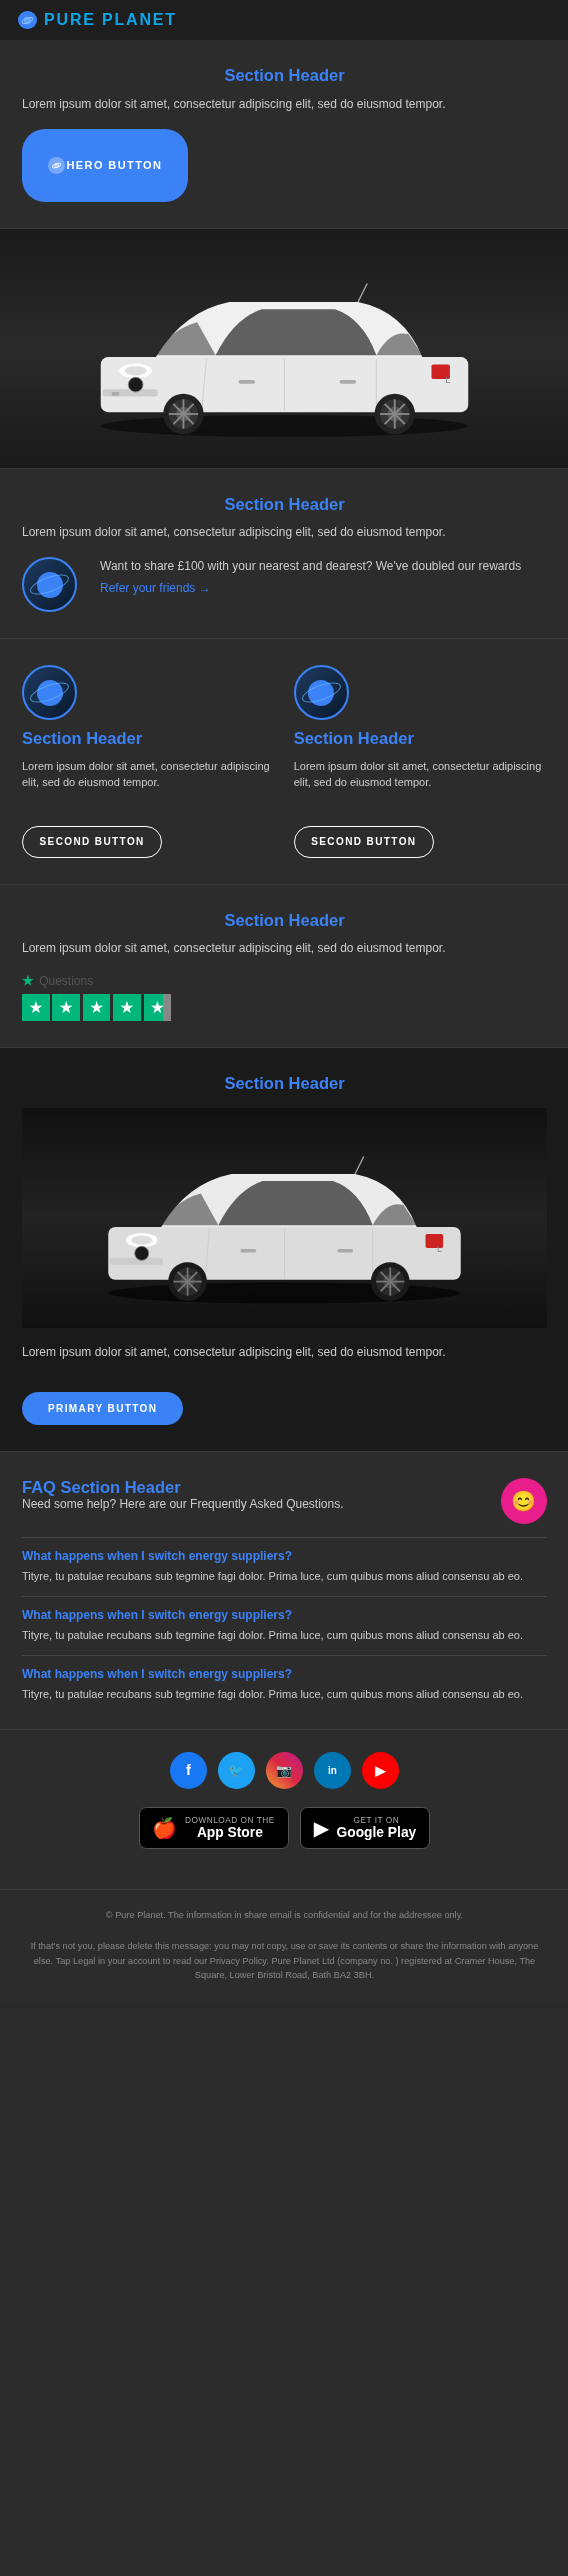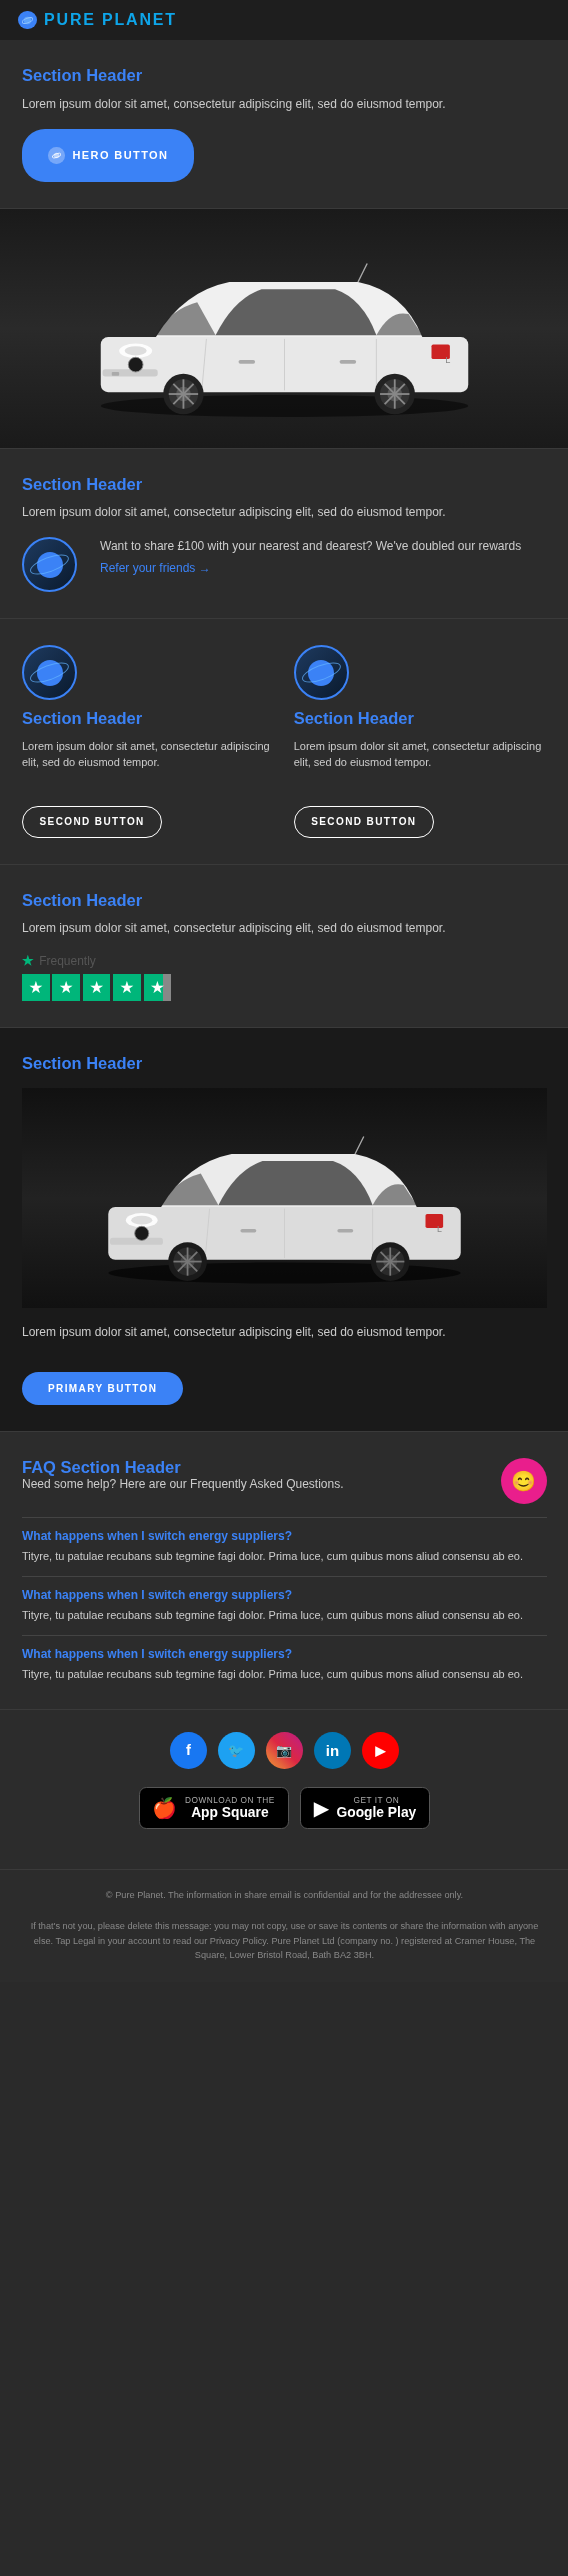--- a/index.html
+++ b/index.html
@@ -36,43 +36,44 @@
     .section {
       background: #2c2c2c;
       padding: 26px 22px;
       border-bottom: 0.9px solid #3a3a3a;
     }
     .section-header {
       color: #3b82f6;
       font-size: 16.5px;
       font-weight: 700;
       margin-bottom: 9.2px;
+      text-align: center;
     }
     .section-body {
       color: #cccccc;
       font-size: 12px;
       line-height: 1.5;
       margin-bottom: 16.5px;
     }
 
     
     .hero-button {
       background: #3b82f6;
       color: #ffffff;
       border: none;
       border-radius: 23px;
-      padding: 18px 26px;
+      padding: 28px 26px;
       font-size: 11px;
       font-weight: 700;
       letter-spacing: 1.4px;
       text-transform: uppercase;
       cursor: pointer;
       display: inline-flex;
       align-items: center;
-      gap: 8px;
+      gap: 2px;
     }
     .hero-button .btn-icon {
       width: 16.5px; height: 16.5px;
       background: rgba(255,255,255,0.3);
       border-radius: 50%;
       display: inline-flex; align-items: center; justify-content: center;
       font-size: 9.2px;
     }
 
     
@@ -485,21 +486,21 @@
     </div>
   </div>
 </div>
 
 <div class="section">
   <div class="section-header">Section Header</div>
   <div class="section-body">Lorem ipsum dolor sit amet, consectetur adipiscing elit, sed do eiusmod tempor.</div>
   <div class="trustpilot-area">
     <div class="trustpilot-logo">
       <span class="trustpilot-star-icon">★</span>
-      <span class="trustpilot-name">Frequently</span>
+      <span class="trustpilot-name">Questions</span>
     </div>
     <div class="trustpilot-stars">
       <div class="star">★</div>
       <div class="star">★</div>
       <div class="star">★</div>
       <div class="star">★</div>
       <div class="star-partial">★</div>
     </div>
   </div>
 </div>
@@ -581,33 +582,33 @@
     <button class="social-icon-btn fb">
       <span>f</span>
     </button>
     <button class="social-icon-btn tw">
       <span style="font-size:13px;">🐦</span>
     </button>
     <button class="social-icon-btn ig">
       <span style="font-size:13px;">📷</span>
     </button>
     <button class="social-icon-btn li">
-      <span style="font-size:15px;font-weight:700;">in</span>
+      <span style="font-size:10px;font-weight:700;">in</span>
     </button>
     <button class="social-icon-btn yt">
       <span style="font-size:13px;">▶</span>
     </button>
   </div>
 
   <div class="app-store-buttons">
     <button class="app-btn">
       <span class="app-btn-icon">🍎</span>
       <span>
         <span class="app-btn-text-small">Download on the</span>
-        <span class="app-btn-text-large">App Square</span>
+        <span class="app-btn-text-large">App Store</span>
       </span>
     </button>
     <button class="app-btn">
       <span class="app-btn-icon">▶</span>
       <span>
         <span class="app-btn-text-small">GET IT ON</span>
         <span class="app-btn-text-large">Google Play</span>
       </span>
     </button>
   </div>

